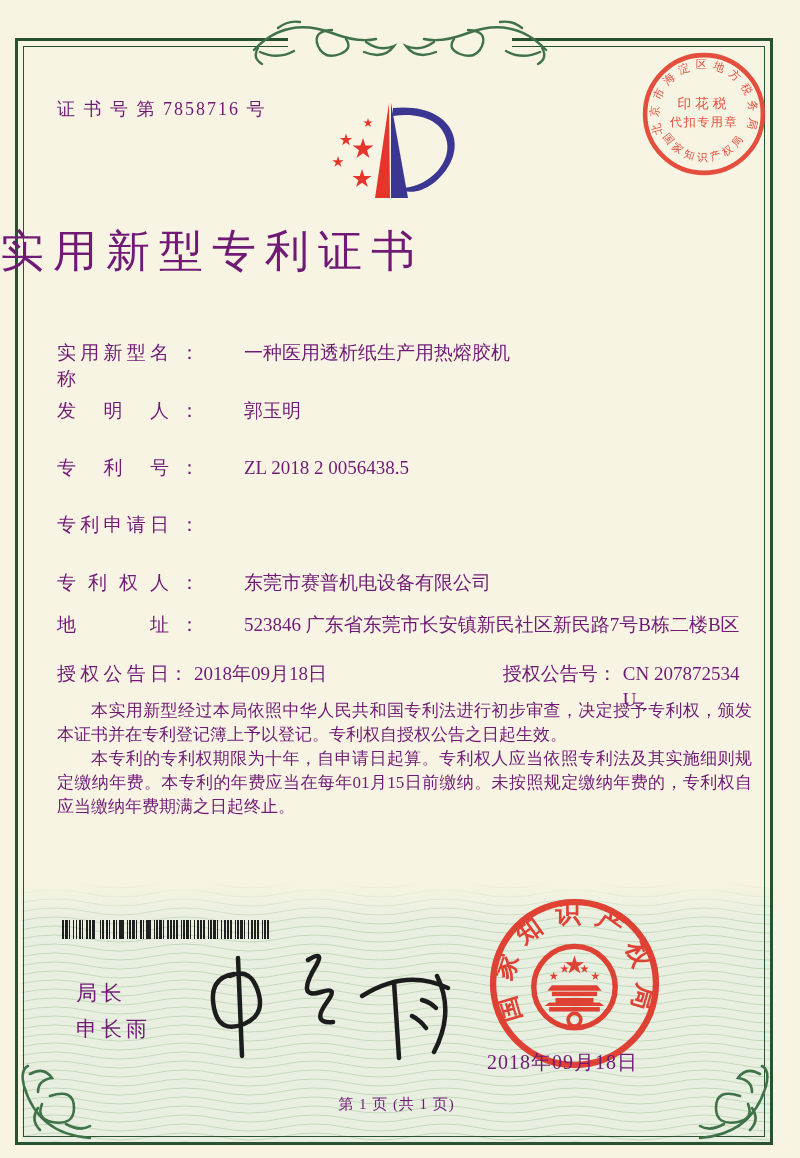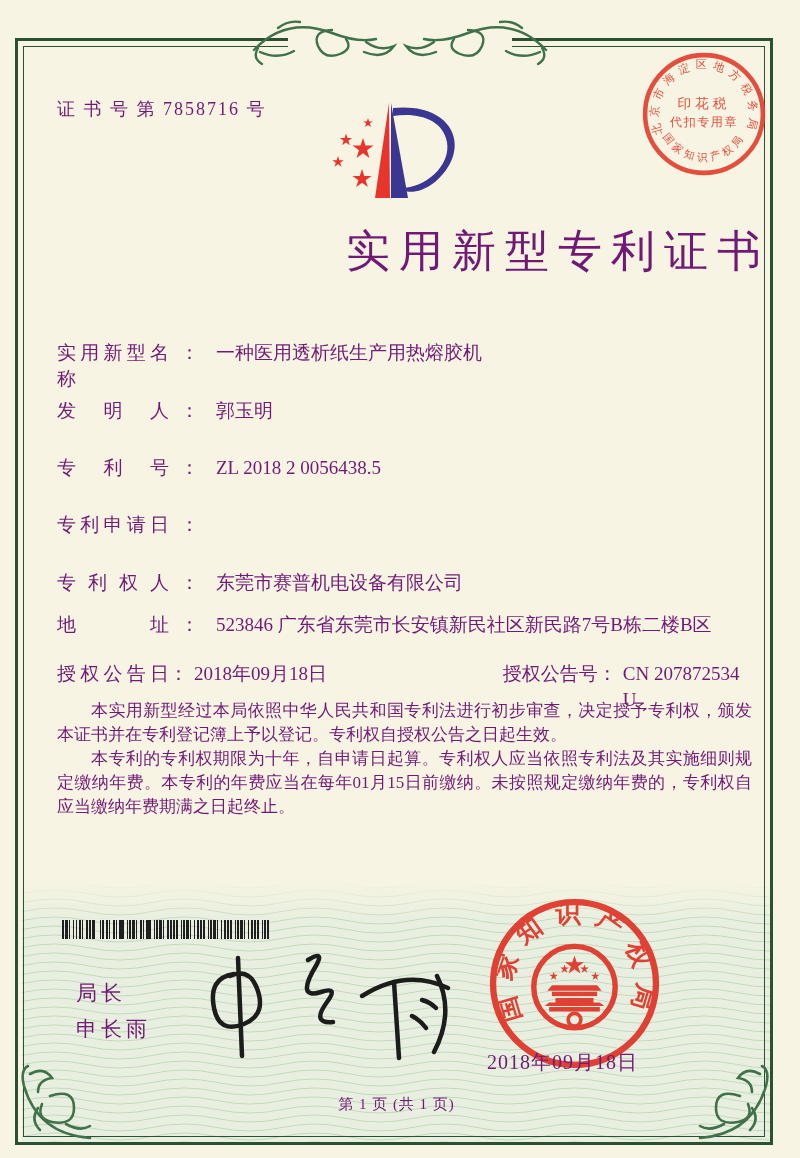--- a/index.html
+++ b/index.html
@@ -8,26 +8,26 @@
     background:#f8f4e3;
     font-family:"Liberation Serif","DejaVu Serif",serif;
     color:#701a75;
   }
   
   .frame-outer{position:absolute; left:15px; top:38px; right:27px; bottom:13px;
     border:3px solid #2a5232; pointer-events:none;}
   .frame-inner{position:absolute; left:23px; top:46px; right:35px; bottom:21px;
     border:1px solid #2a5232; pointer-events:none;}
   .cert-no{position:absolute; left:57px; top:97px; font-size:18px; letter-spacing:2px;}
-  .title{position:absolute; left:0; right:30px; top:222px; text-align:right;
+  .title{position:absolute; left:0; right:30px; top:222px; text-align:left;
     font-size:44px; letter-spacing:9px; font-weight:500;}
   .fieldrow{position:absolute; left:57px; right:45px; font-size:19px; display:flex; line-height:26px;gap:11px;}
   .flabel{display:inline-block; width:112px; text-align:justify; text-align-last:justify; flex:0 0 112px;}
   .fcolon{flex:0 0 auto; padding-right:6px;}
-  .fvalue{flex:1 1 auto;}
+  .fvalue{flex:1 1 auto;margin-left:28px;}
   .grant-left{display:flex; width:440px;}
   .grant-right{display:flex;}
   .grant-right .flabel2{flex:0 0 auto;}
   .paras{position:absolute; left:57px; right:48px; top:699px; font-size:17px; line-height:24px; text-align:justify;}
   .paras p{margin:0; text-indent:2em;}
   .greenband{position:absolute; left:22px; top:880px; width:751px; height:263px;}
   .barcode{position:absolute; left:62px; top:920px; width:207px; height:19px;
     background:repeating-linear-gradient(90deg,#1f1f1f 0 1.5px,transparent 1.5px 3px,#1f1f1f 3px 5.5px,transparent 5.5px 6.5px,#1f1f1f 6.5px 7.5px,transparent 7.5px 10.5px,#1f1f1f 10.5px 12px,transparent 12px 13.5px);}
   .director{position:absolute; left:76px; top:975px; font-size:21px; line-height:36px; letter-spacing:4px;
     font-family:"Liberation Sans","DejaVu Sans",sans-serif;}

